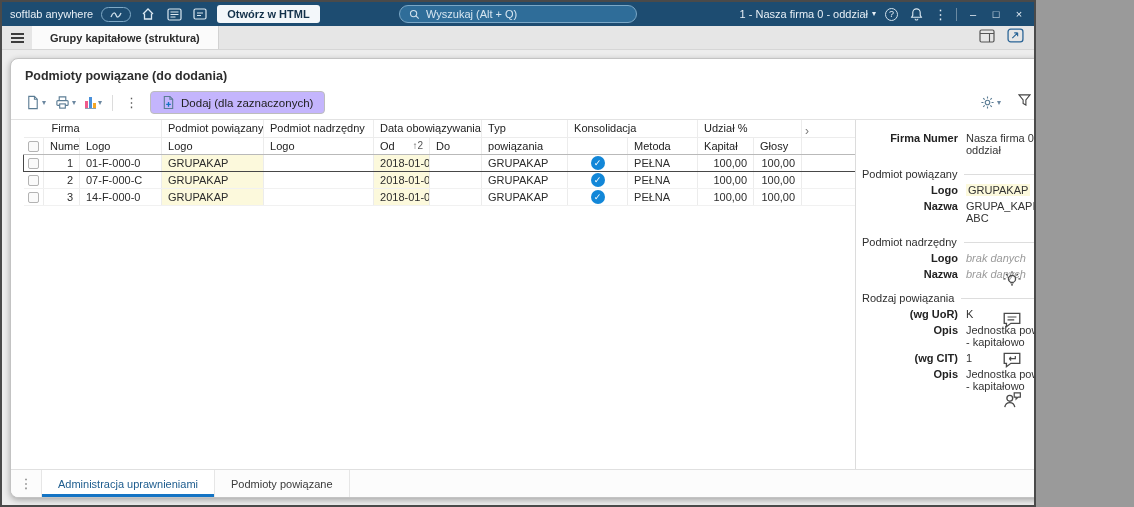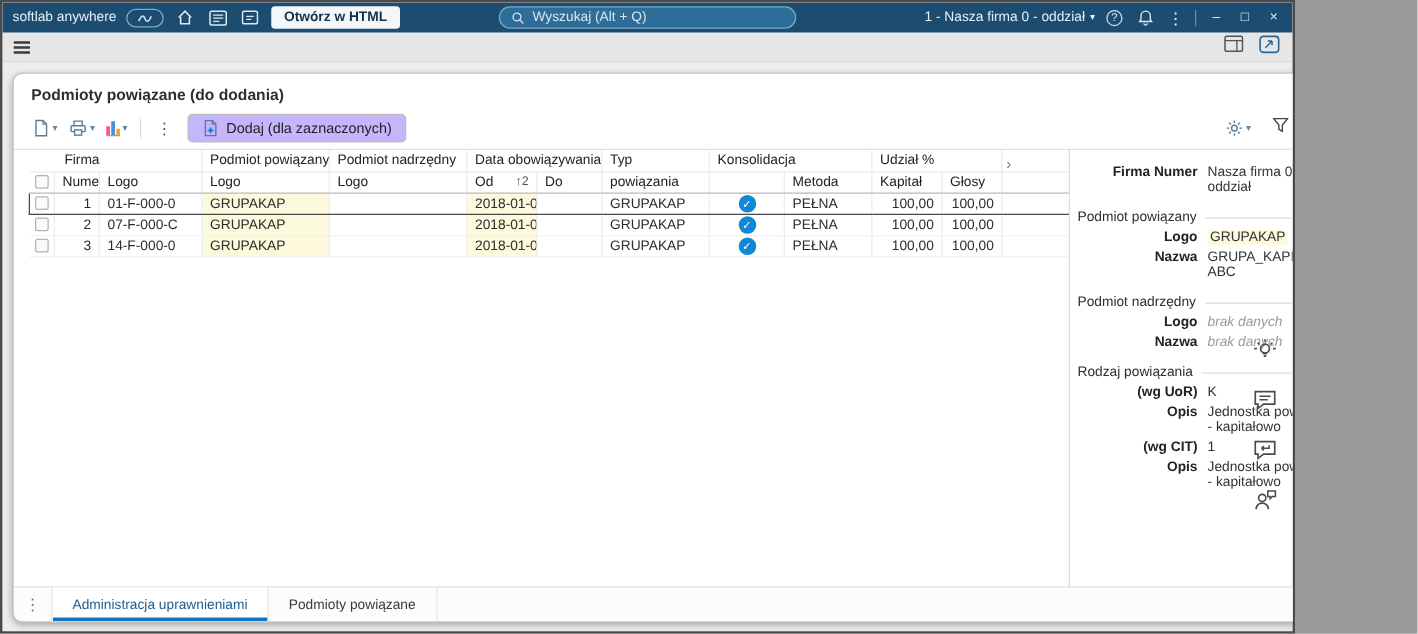--- a/index.html
+++ b/index.html
@@ -154,20 +154,23 @@
       <span class="winbtn">×</span>
     </div>
   </div>
 
   <div class="tabbar">
     <span class="hamburger">
         <i></i>
         <i></i>
         <i></i>
       </span>
+    <div class="mtab">
+      <span>Grupy kapitałowe (struktura)</span>
+    </div>
     <div class="tabbar-right">
       <span>
         <svg width="16" height="14" viewBox="0 0 16 14">
             <rect x="1" y="1" width="14" height="12" rx="1.5" fill="none" stroke="#555" stroke-width="1.2"></rect>
             <path d="M1 4.5h14M10.5 4.5V13" stroke="#555" stroke-width="1.1" fill="none"></path>
           </svg>
       </span>
       <span>
         <svg width="17" height="15" viewBox="0 0 16 14">
             <rect x="1" y="1" width="14" height="12" rx="2.5" fill="none" stroke="#2a6496" stroke-width="1.2"></rect>

